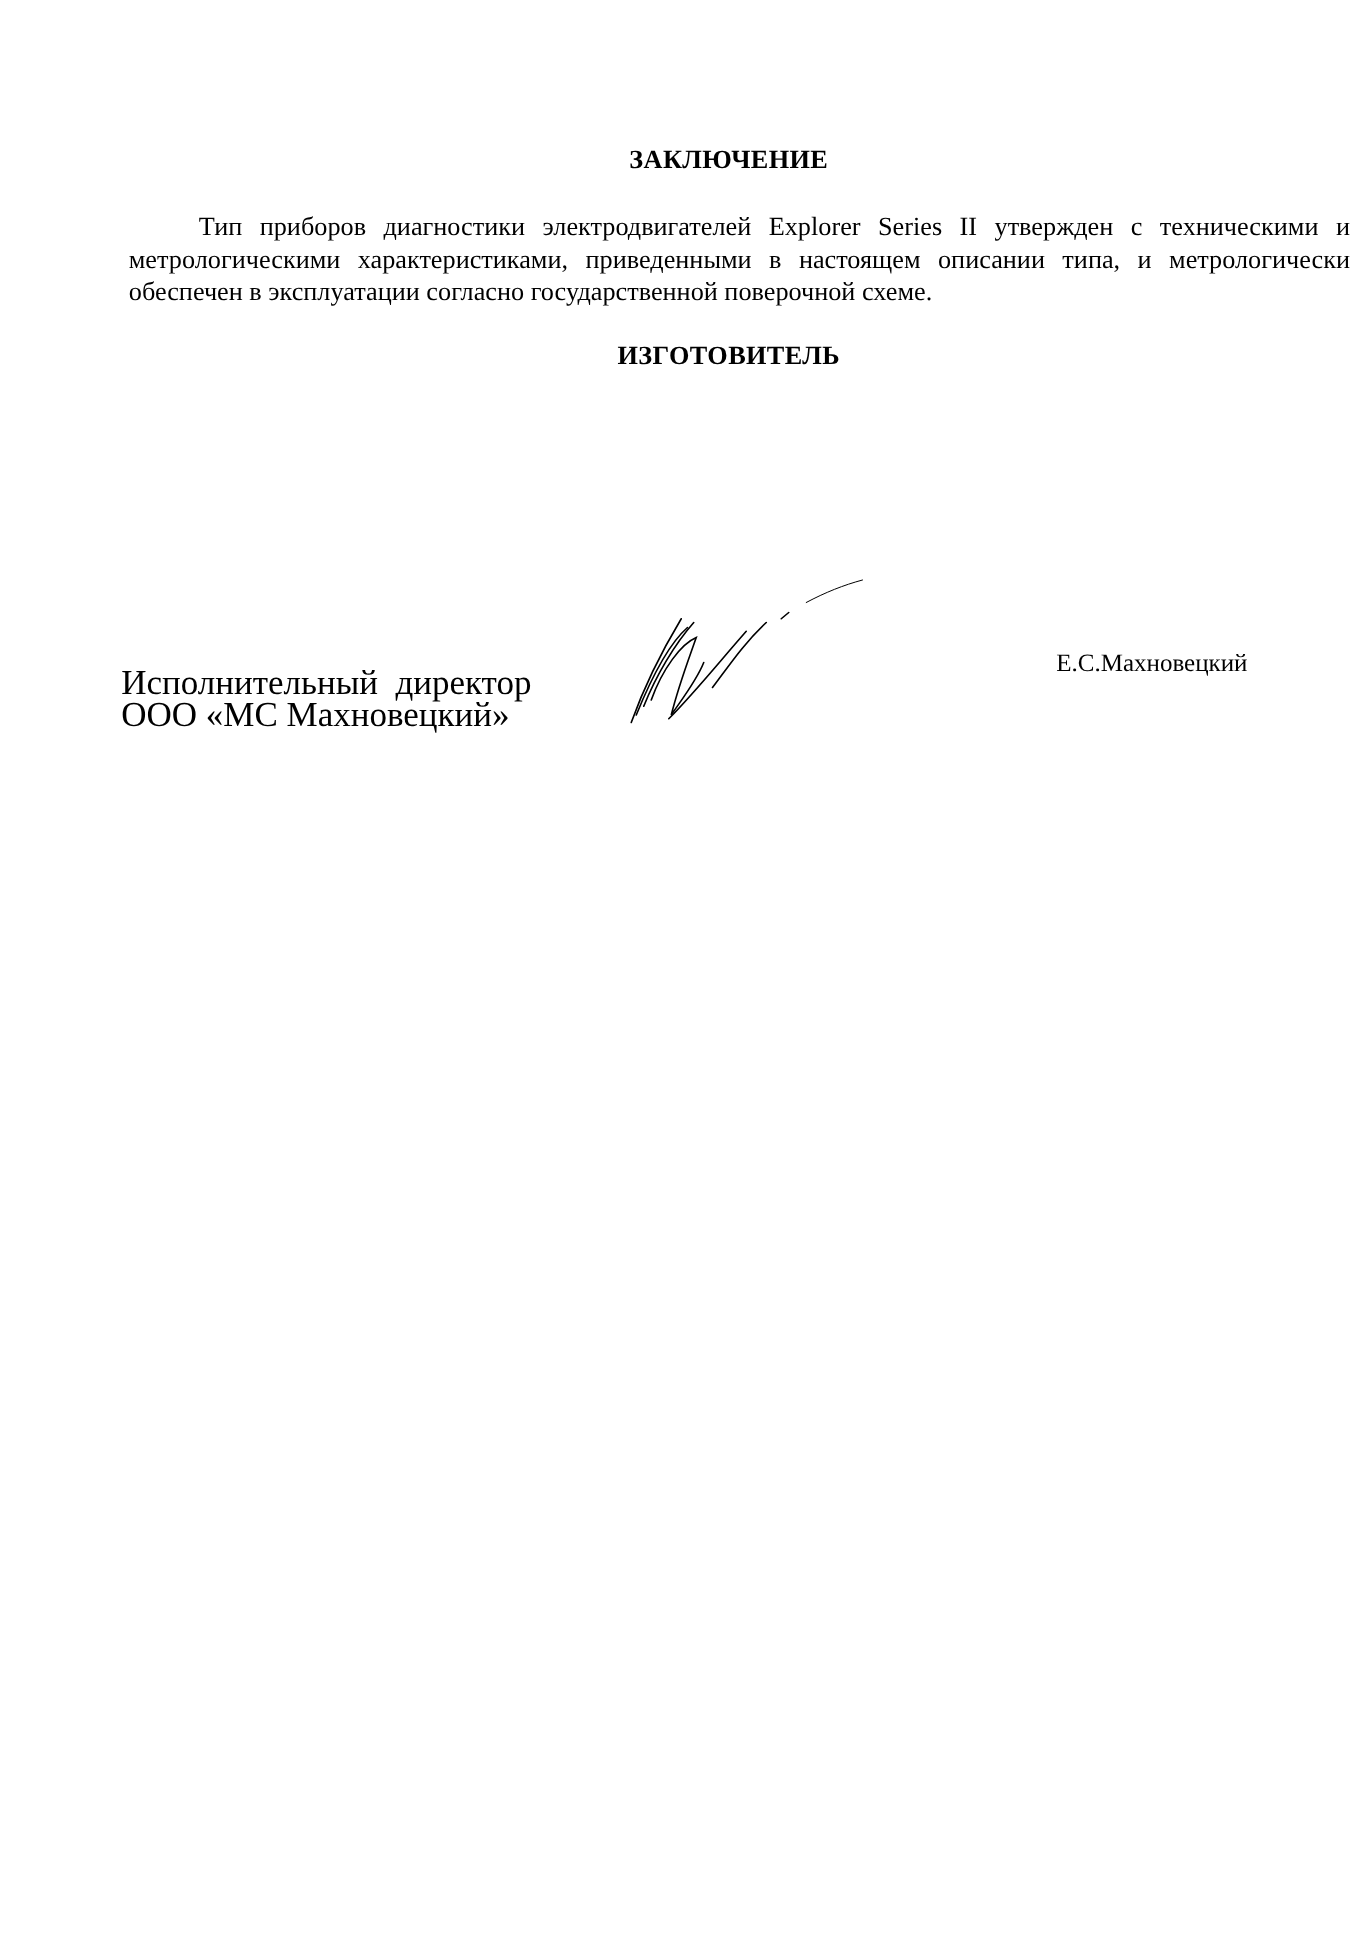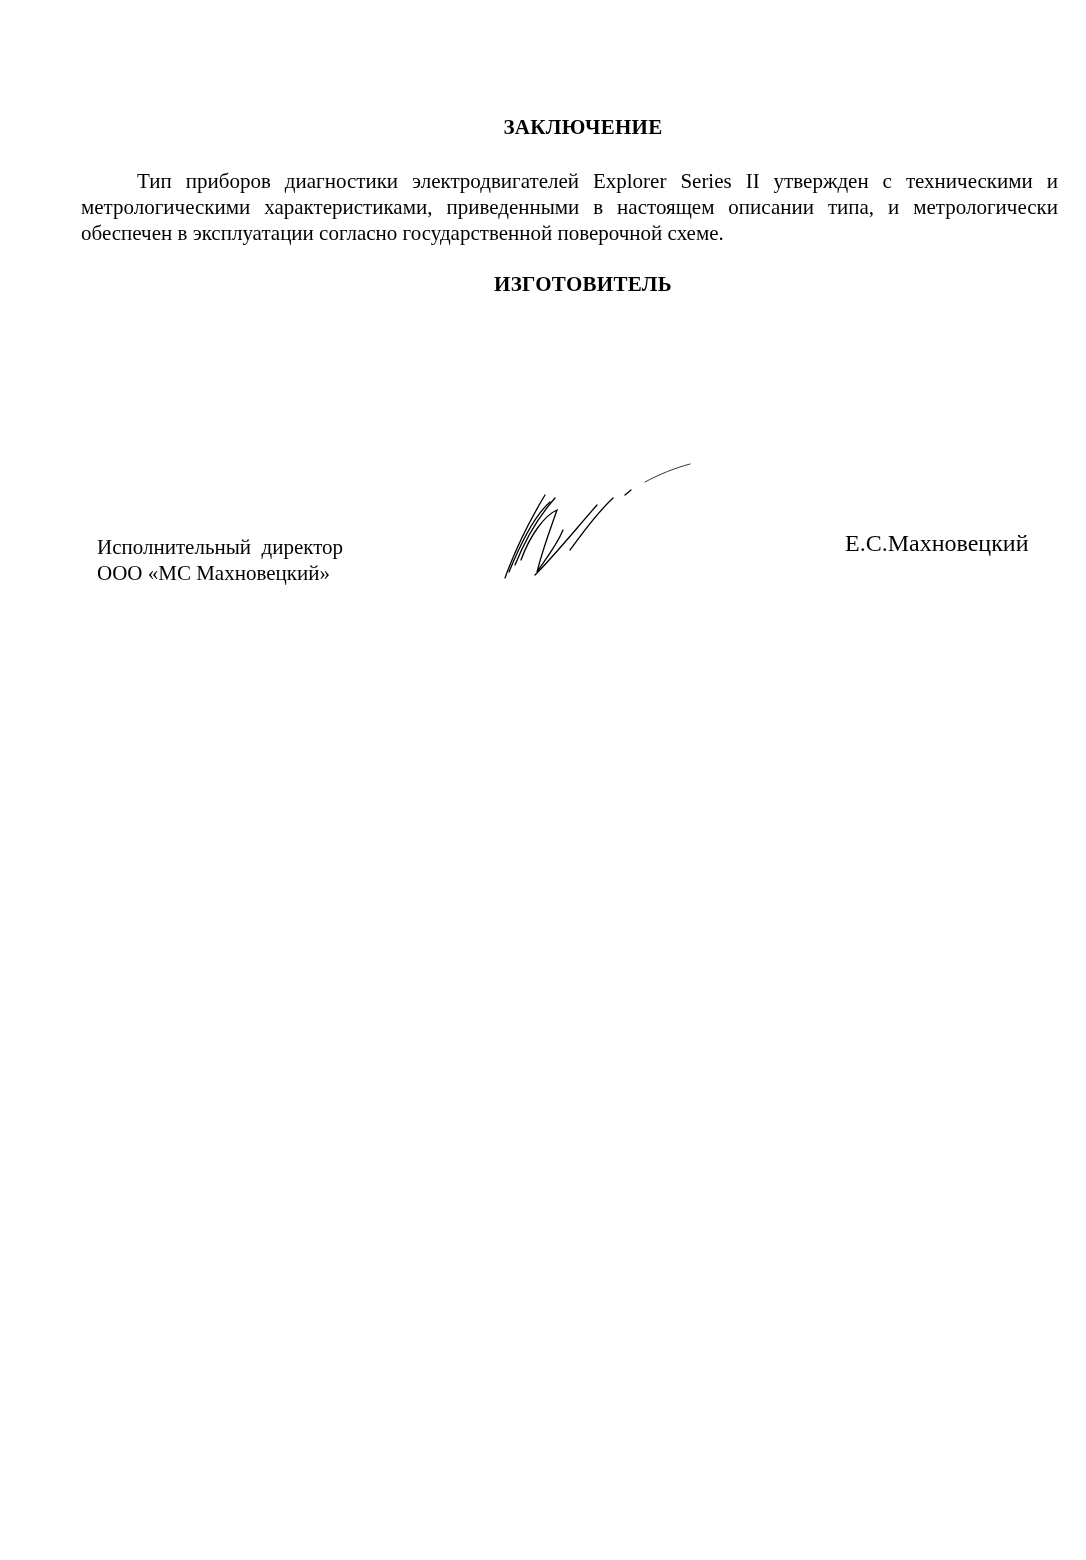--- a/index.html
+++ b/index.html
@@ -9,36 +9,36 @@
       color: #000;
     }
     .page { position: absolute; left: 0; top: 0; width: 874px; height: 1560px; }
     .heading {
       position: absolute; left: 0; width: 1086px; text-align: center;
       font-weight: bold; font-size: 21px; letter-spacing: 0.3px;
     }
     #h1 { top: 115px; left: 40px; width: 1086px; }
     #h2 { top: 272px; left: 40px; width: 1086px; }
     .para {
-      position: absolute; left: 81px; width: 977px; top: 168px;
+      position: absolute; left: 103px; width: 977px; top: 168px;
       font-size: 21px; line-height: 26px; text-align: justify;
       text-indent: 56px;
     }
     .contacts {
       position: absolute; left: 97px; top: 322px;
       font-size: 21px; line-height: 26.2px;
     }
     .contacts div { white-space: nowrap; }
     .sign-left {
       position: absolute; left: 97px; top: 534px;
-      font-size: 21px; line-height: 26px;
+      font-size: 28px; line-height: 26px;
     }
     .sign-right {
-      position: absolute; left: 845px; top: 530px;
-      font-size: 24px; line-height: 26px; white-space: nowrap;
+      position: absolute; left: 845px; top: 518px;
+      font-size: 20px; line-height: 26px; white-space: nowrap;
     }
     .signature { position: absolute; left: 495px; top: 460px; width: 200px; height: 130px; }
   </style>
 </head>
 <body>
 
 <div class="page">
 
   <div id="h1" class="heading">ЗАКЛЮЧЕНИЕ</div>
 

